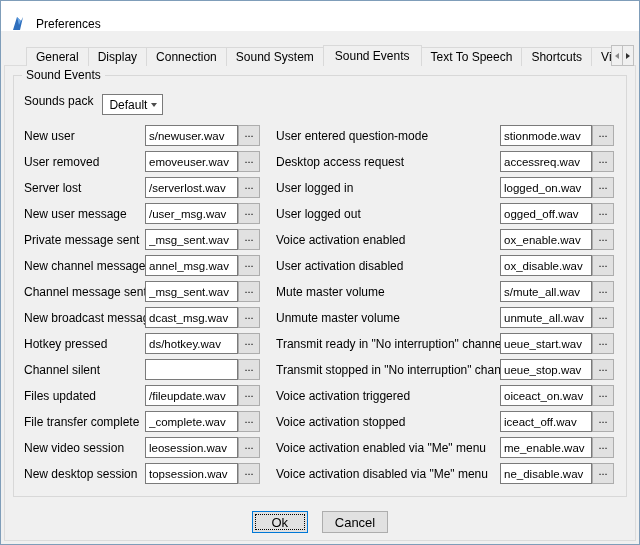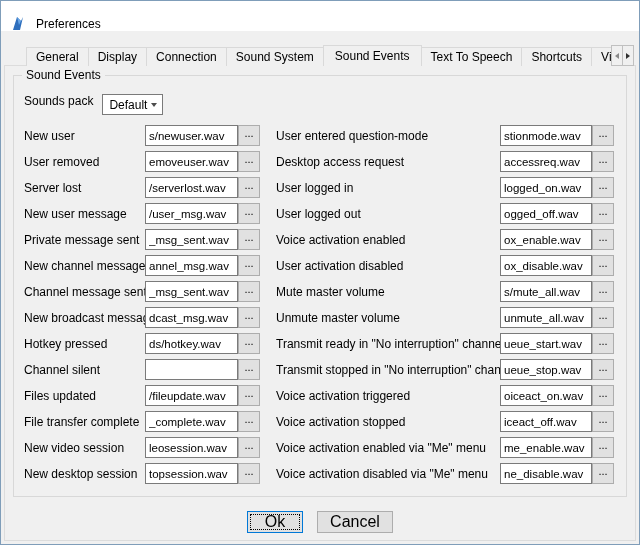--- a/index.html
+++ b/index.html
@@ -82,21 +82,21 @@
   .browse {
     height:21px; width:22px; border:1px solid #adadad; background:#e1e1e1;
     font-family:"Liberation Sans", sans-serif; font-size:11px; line-height:1;
     padding:0 0 4px 0; text-align:center;
   }
 
   .btnrow { display:flex; justify-content:center; gap:14px; margin-top:14px; }
   .btn {
     min-width:56px; height:22px; padding:0 12px;
     border:1px solid #adadad; background:#e1e1e1;
-    font-family:"Liberation Sans", sans-serif; font-size:16px;
+    font-family:"Liberation Sans", sans-serif; font-size:13px;
   }
   .btn.default {
     border-color:#0078d7;
     outline:1px dotted #000; outline-offset:-4px;
   }
 </style>
 </head>
 <body>
 
 <div class="window">

